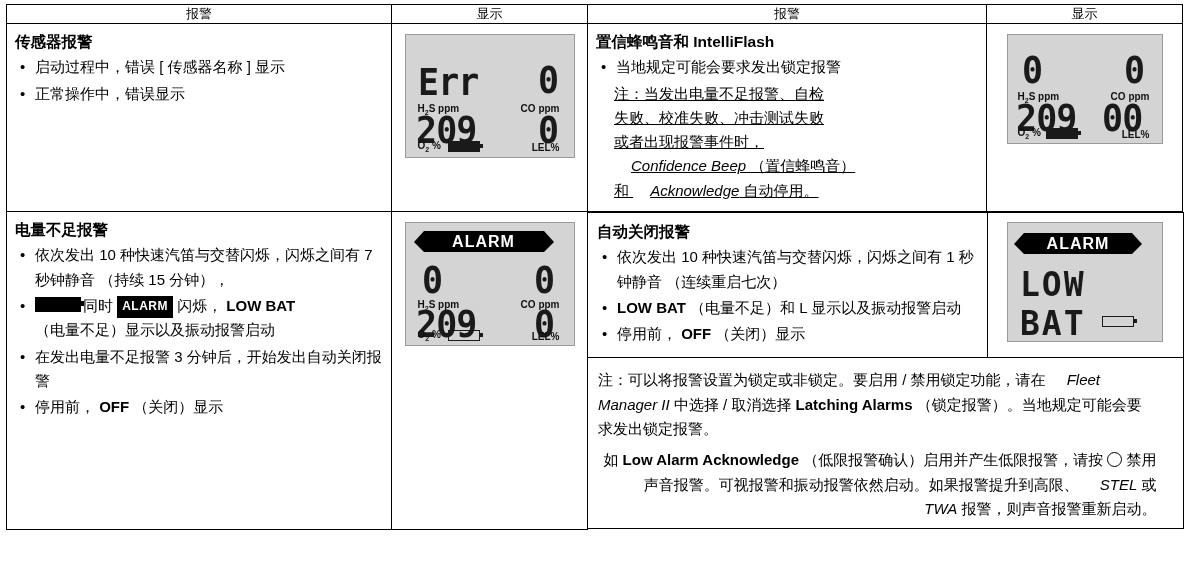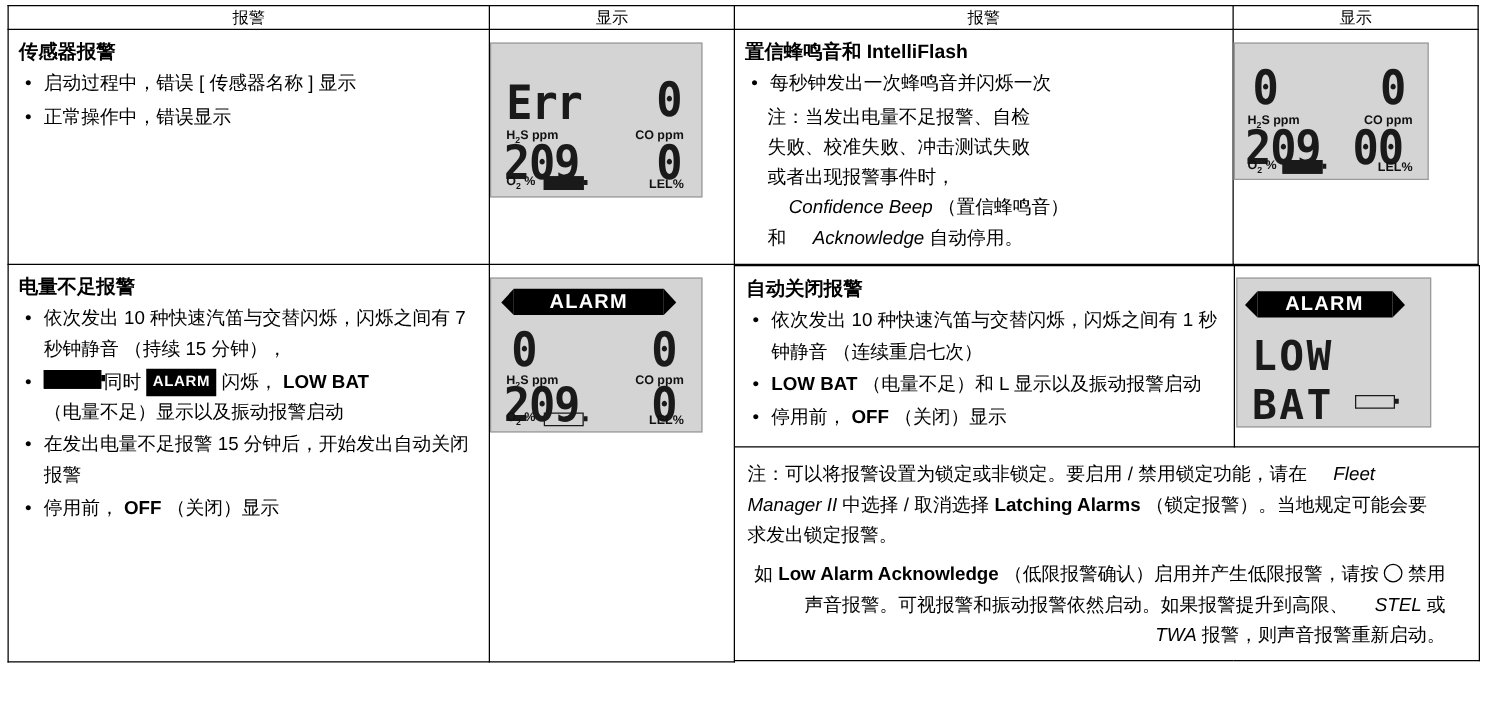--- a/index.html
+++ b/index.html
@@ -115,21 +115,21 @@
     height: 13px;
     border: 1.6px solid #000;
     border-radius: 50%;
     vertical-align: -2px;
   }
 
   
   .lcd-wrap {
     display: flex;
     align-items: center;
-    justify-content: flex-start;
+    justify-content: center;
     height: 100%;
     padding: 10px 0;
     box-sizing: border-box;
   }
   .lcd {
     width: 168px;
     height: 122px;
     background: #d4d4d4;
     border: 1px solid #9a9a9a;
     position: relative;
@@ -274,23 +274,23 @@
             <div class="batt-lcd" style="left:42px; bottom:5px;"></div>
             <div class="unit" style="right:14px; bottom:4px;">LEL%</div>
           </div>
         </div>
       </td>
 
       <td>
         <div class="cell-pad">
           <div class="cell-title">置信蜂鸣音和 IntelliFlash</div>
           <ul class="bullets">
-            <li>每秒钟发出一次蜂鸣音并闪烁一次</li>
+            <li>当地规定可能会要求发出锁定报警</li>
           </ul>
-          <div class="note-block" style="padding-left:18px;">
+          <div class="note-block" style="padding-left:18px;text-decoration:underline;">
             <span>注：当发出电量不足报警、自检</span><br>
             <span>失败、校准失败、冲击测试失败</span><br>
             <span>或者出现报警事件时，</span><br>
             <span class="ital">Confidence Beep</span> <span>（置信蜂鸣音）</span><br>
             <span>和 <span class="ital">Acknowledge</span> 自动停用。</span>
           </div>
         </div>
       </td>
 
       <td>
@@ -315,21 +315,21 @@
       <td>
         <div class="cell-pad">
           <div class="cell-title normal">电量不足报警</div>
           <ul class="bullets">
             <li>依次发出 10 种快速汽笛与交替闪烁，闪烁之间有 7 秒钟静音 （持续 15 分钟），</li>
             <li>
               <span class="batt-inline"></span>同时
               <span class="alarm-inline">ALARM</span> 闪烁，
               <span class="bold nowrap">LOW BAT</span><br>（电量不足）显示以及振动报警启动
             </li>
-            <li>在发出电量不足报警 15 分钟后，开始发出自动关闭报警</li>
+            <li>在发出电量不足报警 3 分钟后，开始发出自动关闭报警</li>
             <li>停用前， <span class="bold">OFF</span> （关闭）显示</li>
           </ul>
         </div>
       </td>
 
       <td>
         <div class="lcd-wrap">
           <div class="lcd">
             <div class="alarm-bar">ALARM</div>
             <div class="seg seg-big" style="left:16px; top:40px;">0</div>

